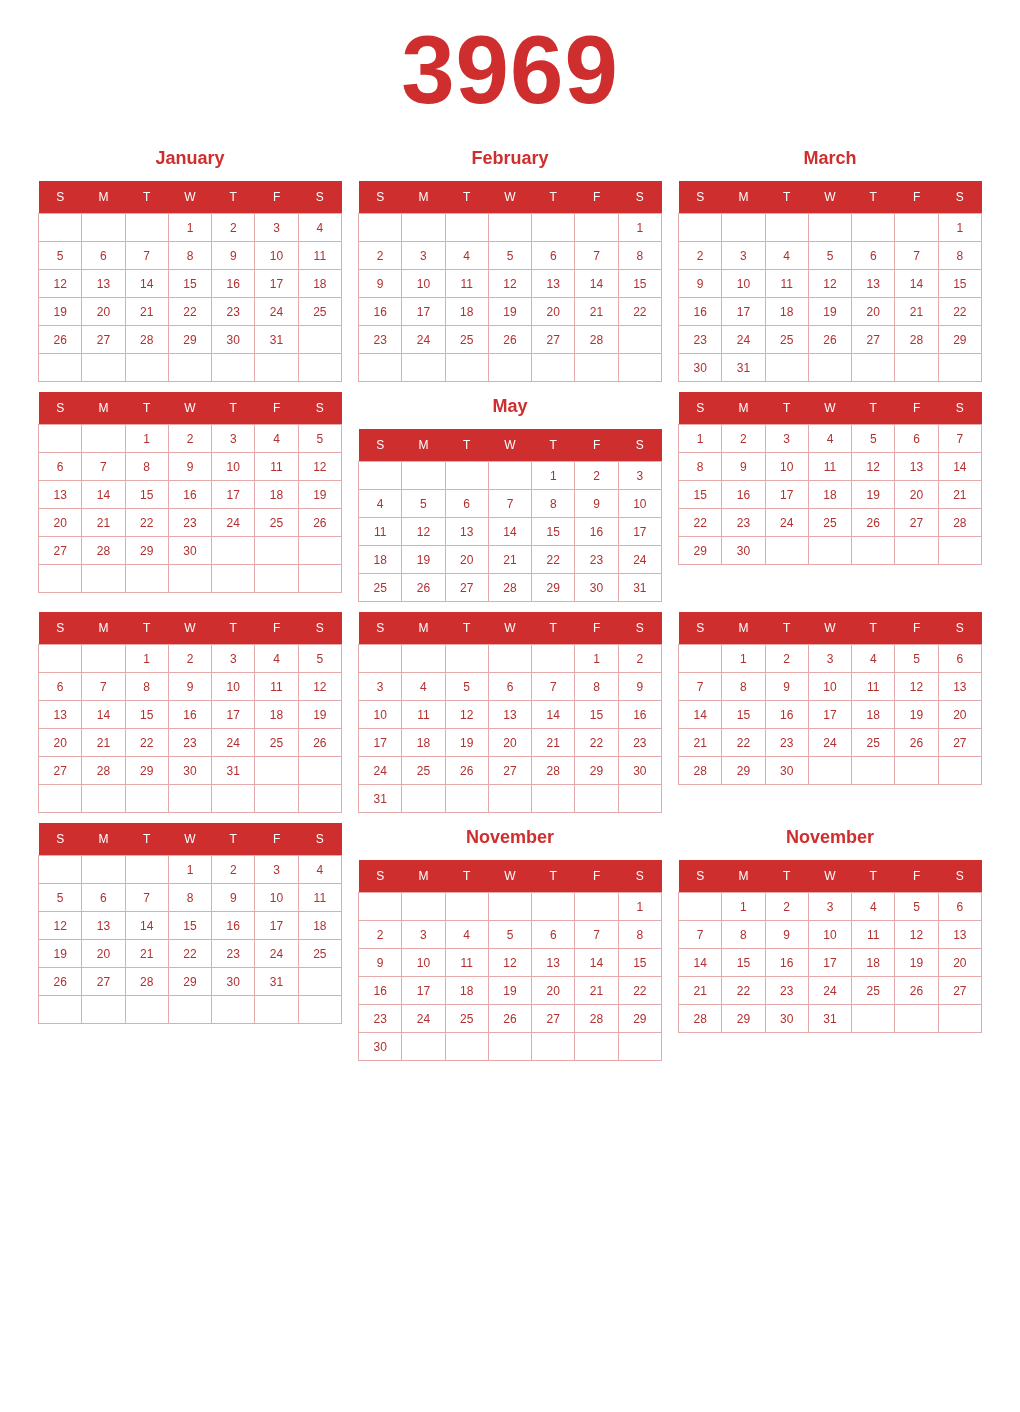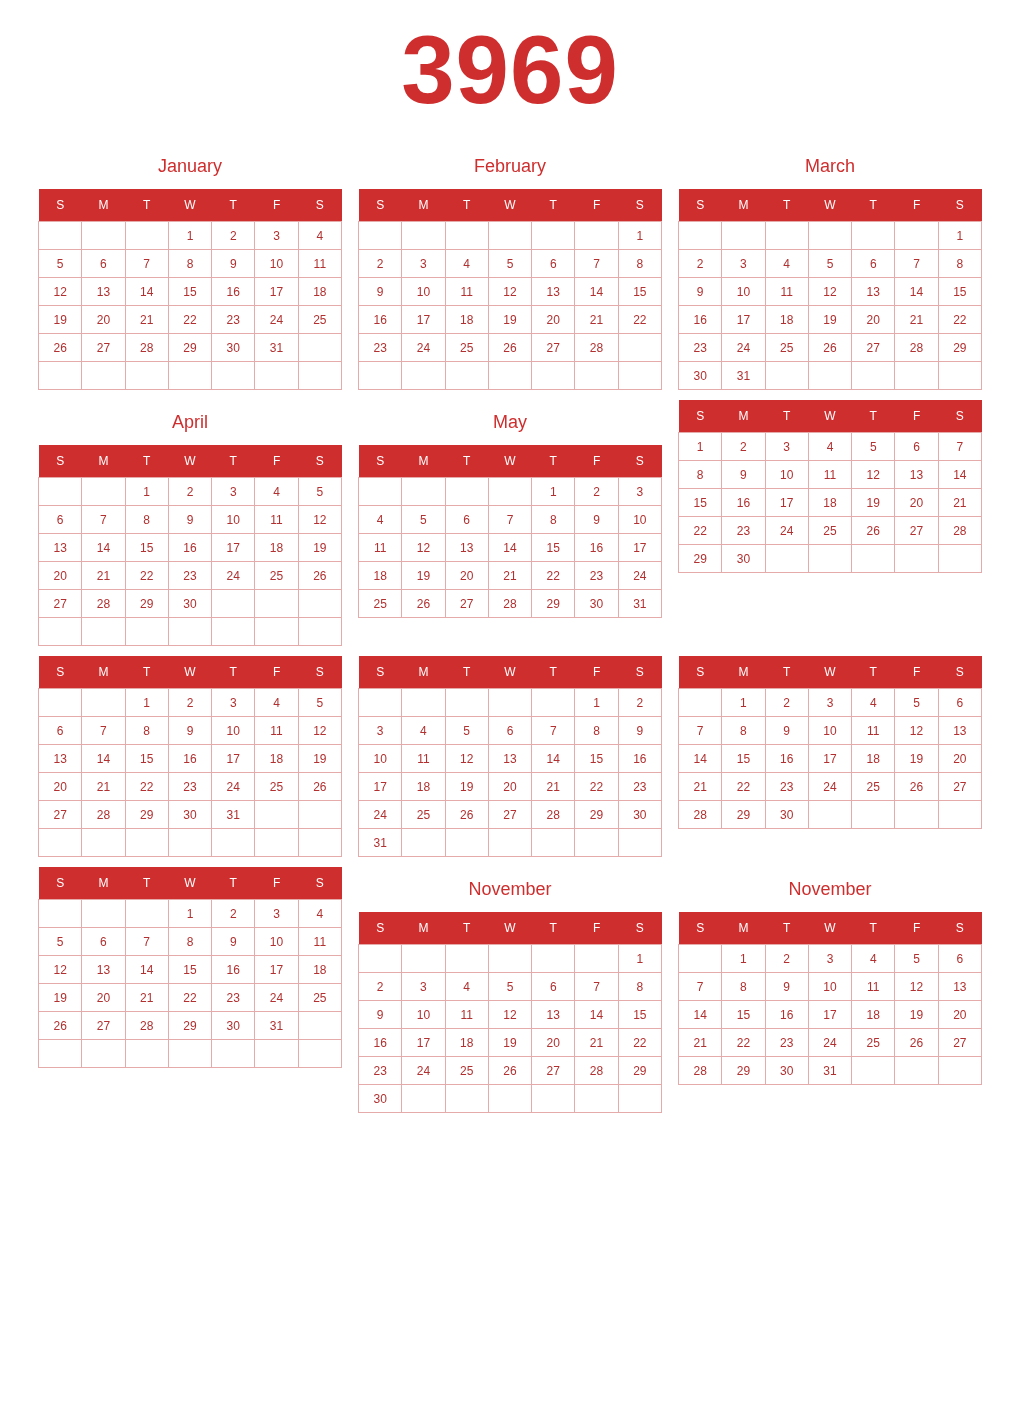--- a/index.html
+++ b/index.html
@@ -38,23 +38,23 @@
     row-gap: 0px;
   }
   .month {
     width: 320px;
     margin: 0 auto;
     padding-bottom: 10px;
   }
   .month-name {
     text-align: center;
     font-size: 18px;
-    font-weight: normal;
+    font-weight: bold;
     color: #cf2e2e;
-    margin: 12px 0 12px 0;
+    margin: 4px 0 12px 0;
   }
   table.month-table {
     border-collapse: collapse;
     width: 304px;
     margin: 0 auto;
     table-layout: fixed;
   }
   table.month-table th {
     background: #cf2e2e;
     color: #ffffff;
@@ -292,21 +292,20 @@
               <td class="empty"></td>
               <td class="empty"></td>
               <td class="empty"></td>
               <td class="empty"></td>
               <td class="empty"></td>
             </tr>
           </tbody>
         </table>
       </div>
       <div class="month">
-        <div class="month-name">April</div>
         <table class="month-table">
           <thead>
             <tr>
               <th>S</th>
               <th>M</th>
               <th>T</th>
               <th>W</th>
               <th>T</th>
               <th>F</th>
               <th>S</th>

